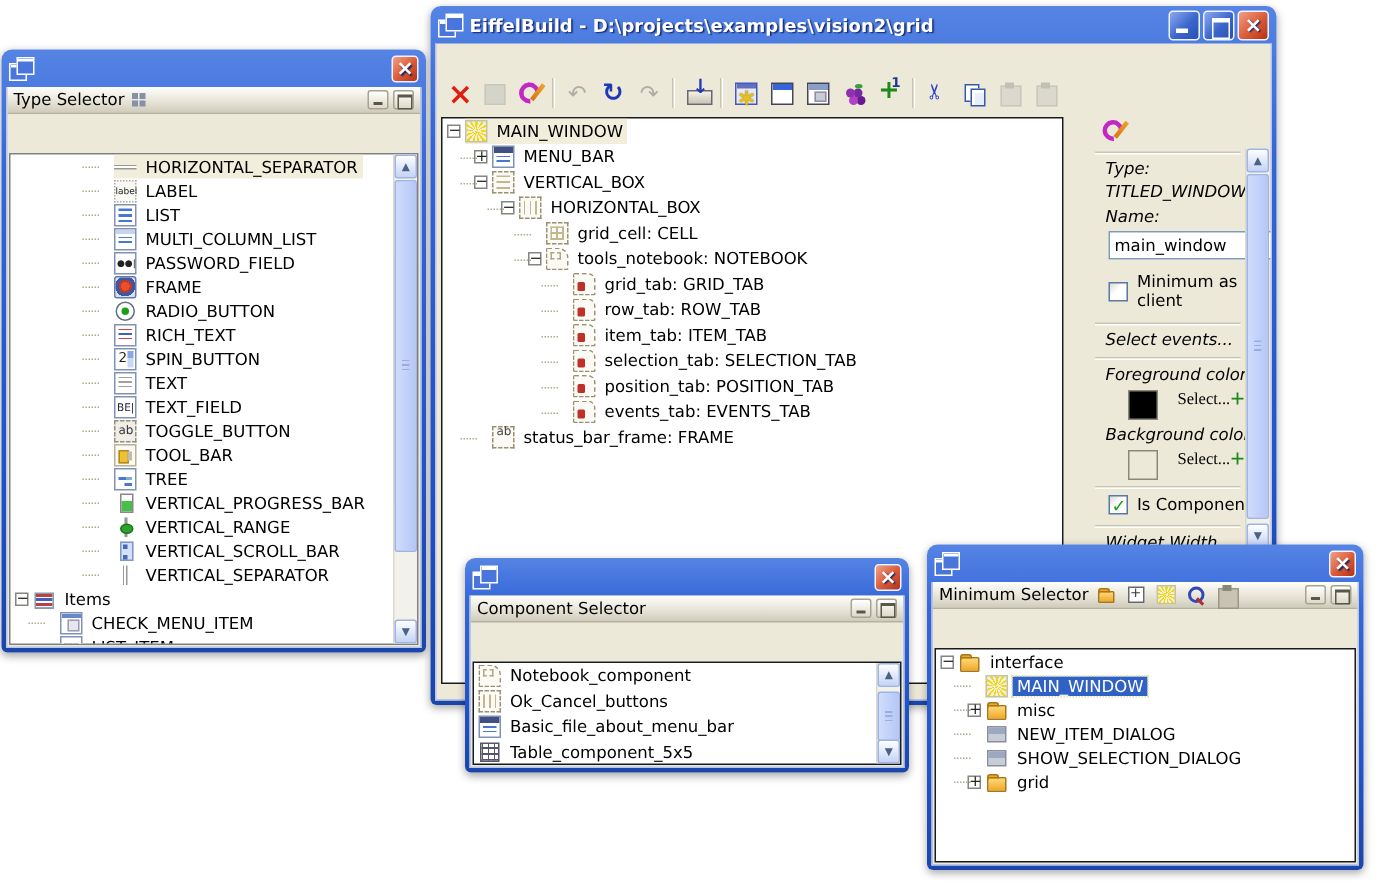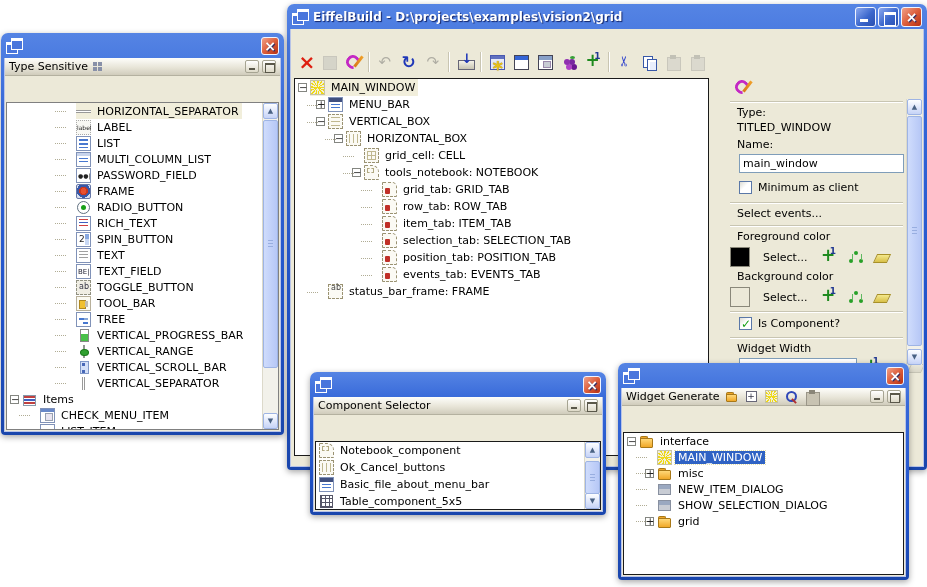--- a/index.html
+++ b/index.html
@@ -78,29 +78,29 @@
           justify-content:center;font-size:7px;color:#4A6284;}
   .sb-btn.up{top:0;} .sb-btn.down{bottom:0;}
   .sb-thumb{position:absolute;left:0;right:0;border:1px solid #9EB4E4;border-radius:2px;
             background:linear-gradient(90deg,#CFDCFC,#B6C7F6);}
   .sb-thumb::after{content:"";position:absolute;left:4px;right:4px;top:50%;height:7px;margin-top:-4px;
             background:repeating-linear-gradient(180deg,#98AEE0 0 1px,transparent 1px 3px);}
 
   
   .props{position:absolute;left:437px;top:0;right:0;bottom:0;}
   .etch{height:2px;border-top:1px solid #C8C5B2;border-bottom:1px solid #FFF;margin:4px 20px 3px 2px;}
-  .plabel{margin:1px 0 0 9px;line-height:14px;}
+  .plabel{margin:1px 0 0 9px;line-height:14px;font-style:italic;}
   .pfield{margin:2px 0 0 11px;width:165px;height:19px;border:1px solid #7F9DB9;background:#fff;
           font:11px "DejaVu Sans","Liberation Sans",sans-serif;padding:1px 3px;}
   .cbrow{display:flex;align-items:center;gap:6px;margin:8px 0 0 11px;}
   .cb{width:13px;height:13px;flex:none;border:1px solid #5A78A8;
       background:linear-gradient(135deg,#DCDCD4,#FFFFFF 45%);position:relative;}
   .cb.checked::before{content:"✓";position:absolute;left:1px;top:-1px;color:#18A018;
       font-size:12px;font-weight:bold;}
-  .colorrow{display:flex;align-items:center;margin:3px 0 3px 2px;}
+  .colorrow{display:flex;margin:3px 0 3px 24px;font-family:Liberation Serif, serif;}
   .swatch{width:20px;height:20px;border:1px solid #8A887A;flex:none;}
   .sel-lab{margin-left:13px;width:58px;}
   .mwrow{display:flex;align-items:center;margin:2px 0 0 11px;}
   .mwrow .pfield{margin:0;width:118px;}
 
   
   .ic{width:15px;height:15px;position:relative;display:inline-block;flex:none;margin-right:3px;}
   .tb .ic,.tbtn .ic{margin:0;}
   .ic13{width:13px;height:13px;}
   
@@ -223,21 +223,21 @@
   .ic-search::before{content:"";position:absolute;left:1px;top:1px;width:7px;height:7px;border:2px solid #3048B8;border-radius:50%;}
   .ic-search::after{content:"";position:absolute;right:1px;bottom:1px;width:6px;height:2px;background:#B03030;transform:rotate(45deg);}
   .ic-nodes::before{content:"";position:absolute;left:6px;top:1px;width:4px;height:4px;border-radius:50%;
       background:#28A028;box-shadow:-5px 8px 0 #28A028,5px 8px 0 #28A028;}
   .ic-nodes::after{content:"";position:absolute;left:4px;top:4px;width:8px;height:6px;
       border-left:1px solid #60B860;border-right:1px solid #60B860;}
   .ic-eraser::before{content:"";position:absolute;left:1px;top:4px;width:12px;height:7px;
       background:linear-gradient(180deg,#F4E88C,#D8C048);border:1px solid #A89028;transform:skewX(-25deg);}
 
   
-  #main-window{left:287px;top:4px;width:640px;height:466px;z-index:1;}
+  #main-window{left:287px;top:4px;width:564px;height:466px;z-index:1;}
   #type-selector{left:1px;top:33px;width:283px;height:402px;z-index:2;}
   #component-selector{left:310px;top:372px;width:296px;height:143px;z-index:3;}
   #widget-selector{left:618px;top:363px;width:291px;height:217px;z-index:4;}
 
   #main-client{position:absolute;left:0;top:46px;right:0;bottom:0;}
   #main-tree{position:absolute;left:3px;top:3px;width:415px;height:378px;}
   #props-sb{top:24px;right:1px;height:266px;}
   .props-toolrow{height:22px;display:flex;align-items:center;padding:3px 0 0 7px;}
   #ts-tree{position:absolute;left:1px;top:44px;right:1px;bottom:1px;border:1px solid #808080;}
   #ts-sb{top:0;right:0;bottom:0;}
@@ -487,21 +487,21 @@
 <div class="xpwin" id="type-selector">
   <div class="titlebar">
     <span class="appicon"></span>
     <span class="title-text"></span>
     <span class="caps">
         <span class="cap close sm">×</span>
       </span>
   </div>
   <div class="win-body">
     <div class="subtitle">
-      <span>Type Sensitive</span>
+      <span>Type Selector</span>
       <span class="dockic"></span>
       <span class="mbtns">
         <span class="mbtn mmin"></span>
         <span class="mbtn mmax"></span>
       </span>
     </div>
     <div class="treebox" id="ts-tree">
 
       <div class="row sel-cream" data-d="3">
           <span class="indent" style="width: 57px;"></span>
@@ -738,21 +738,21 @@
 <div class="xpwin" id="widget-selector">
   <div class="titlebar">
     <span class="appicon"></span>
     <span class="title-text"></span>
     <span class="caps">
         <span class="cap close sm">×</span>
       </span>
   </div>
   <div class="win-body">
     <div class="subtitle">
-      <span>Widget Generate</span>
+      <span>Minimum Selector</span>
       <span class="toolico-row">
 
       <span class="ic ic13 ic-folder" data-d="0"></span>
           <span class="ic ic13 ic-expandbox" data-d="0"></span>
           <span class="ic ic13 ic-starburst" data-d="0"></span>
           <span class="ic ic13 ic-search" data-d="0"></span>
           <span class="ic ic13 ic-paste" data-d="0"></span>
         </span>
       <span class="mbtns">
         <span class="mbtn mmin"></span>

